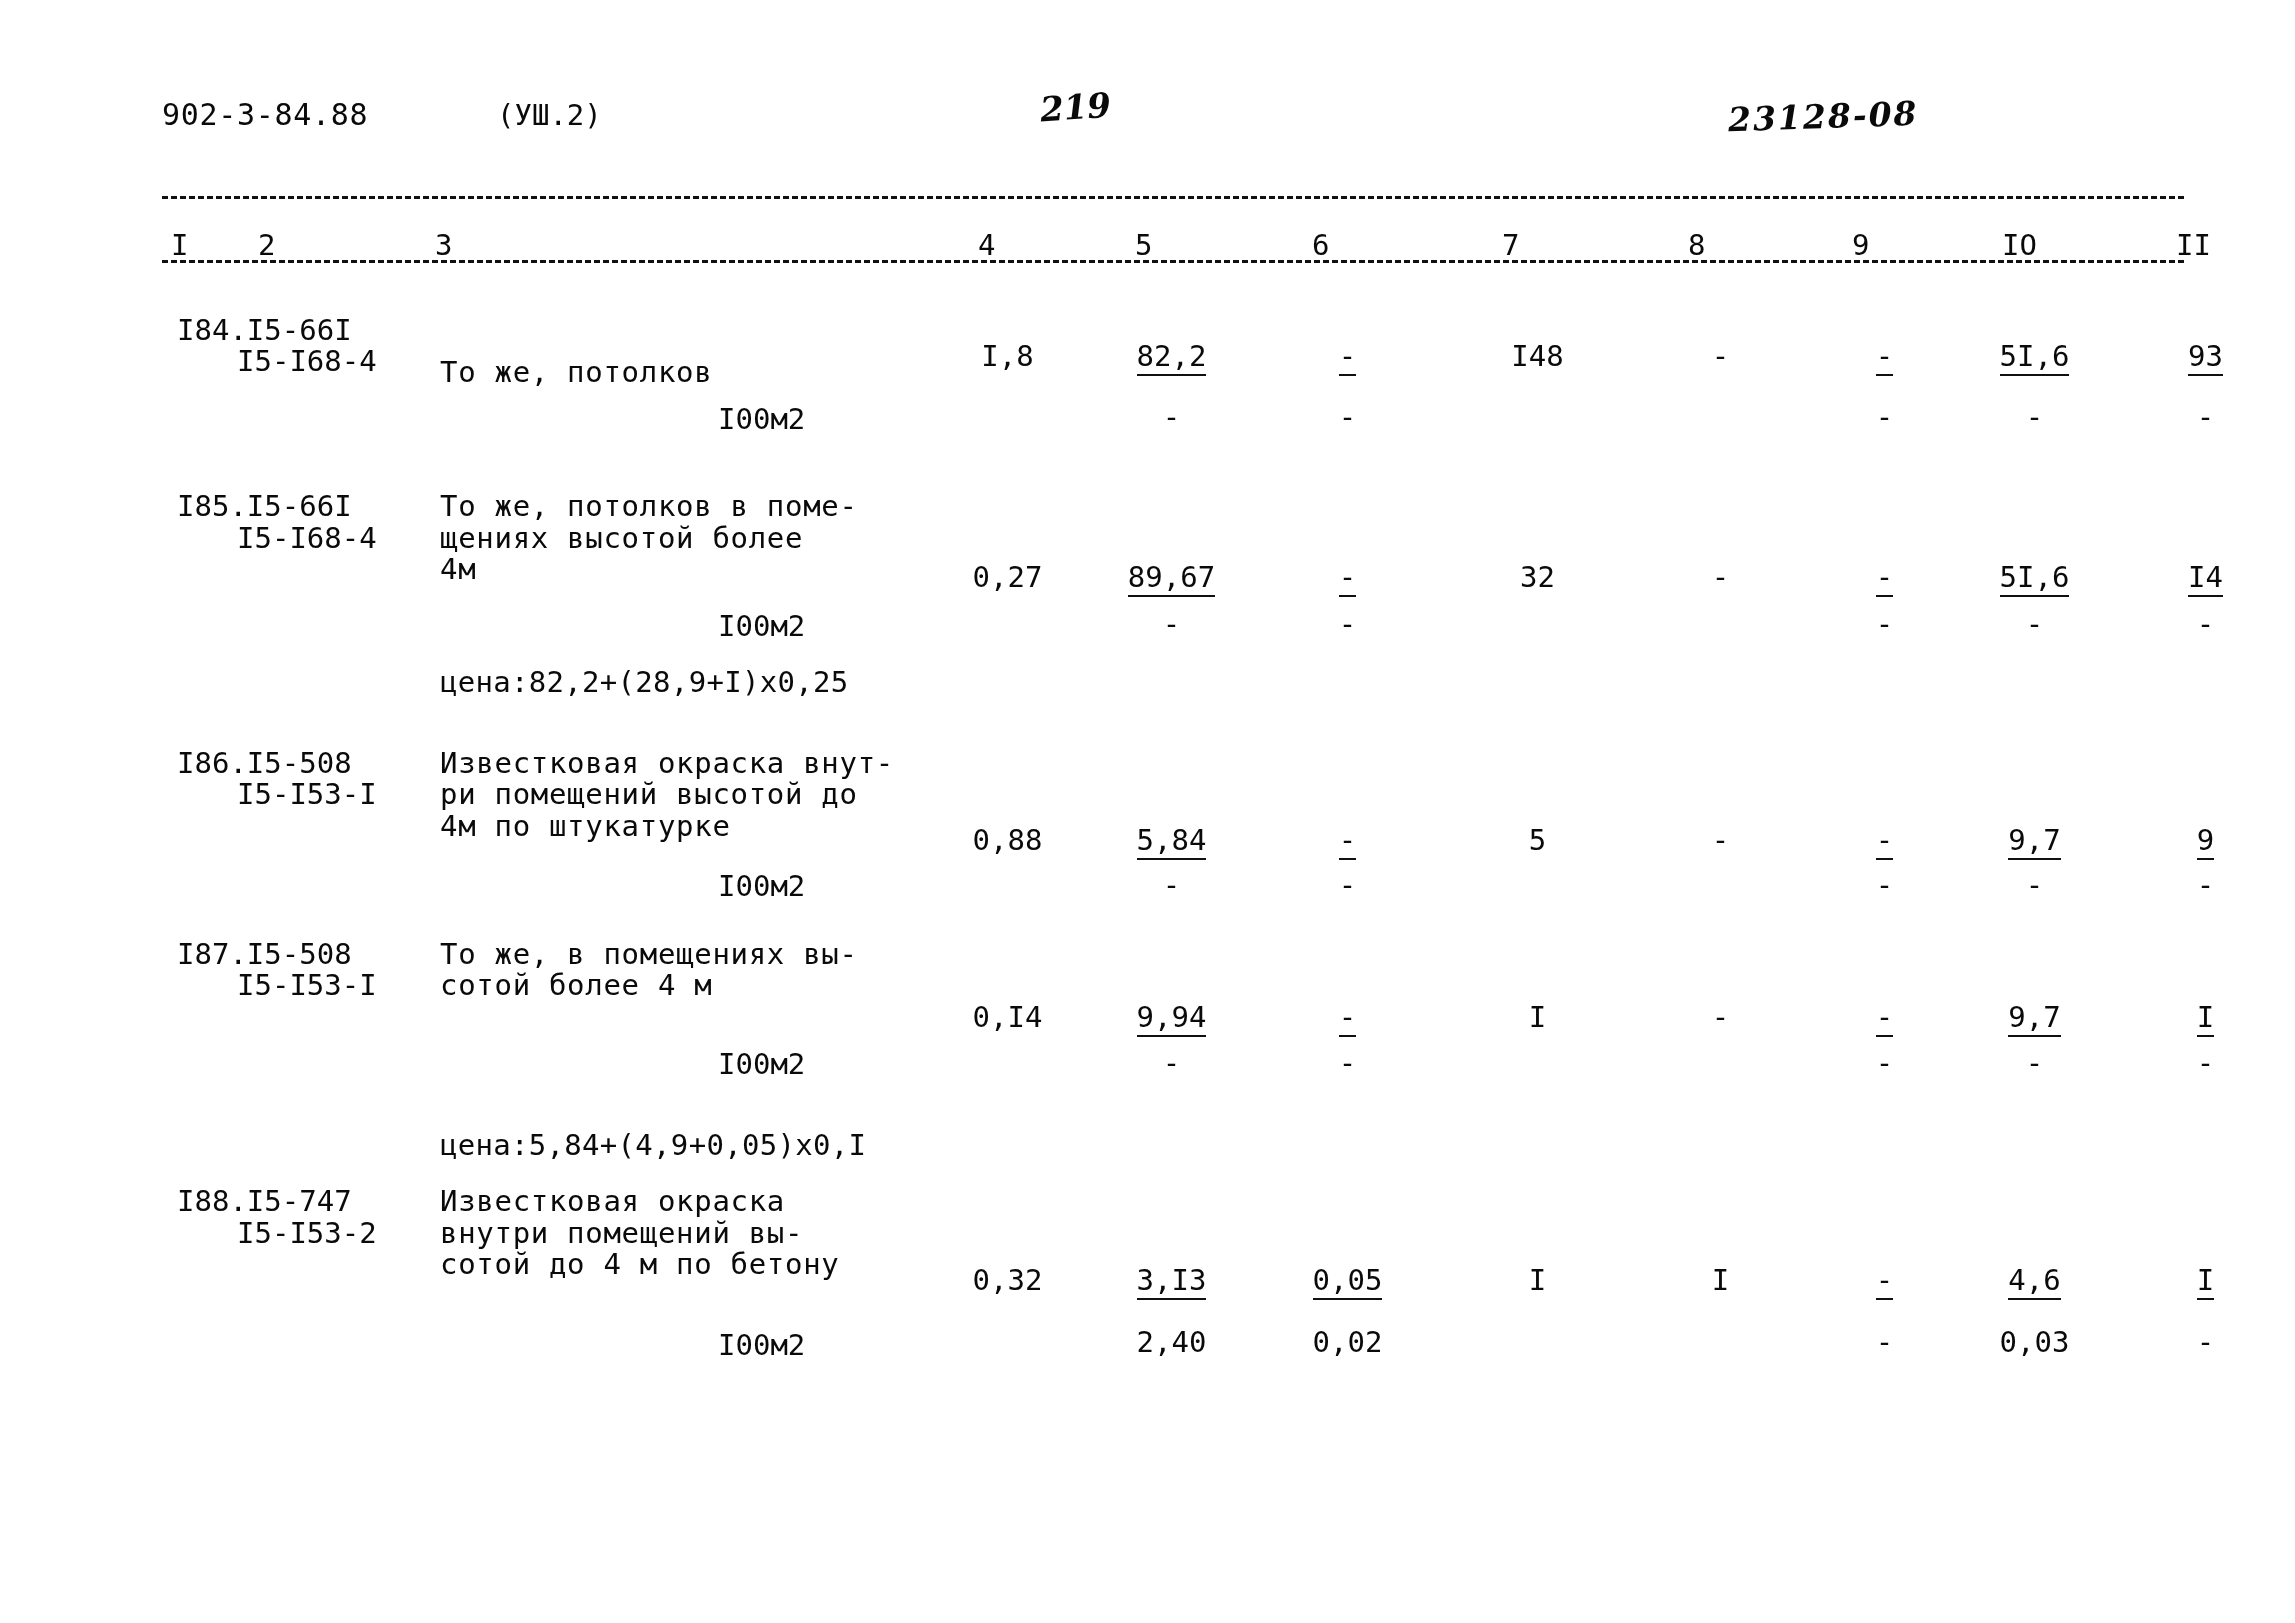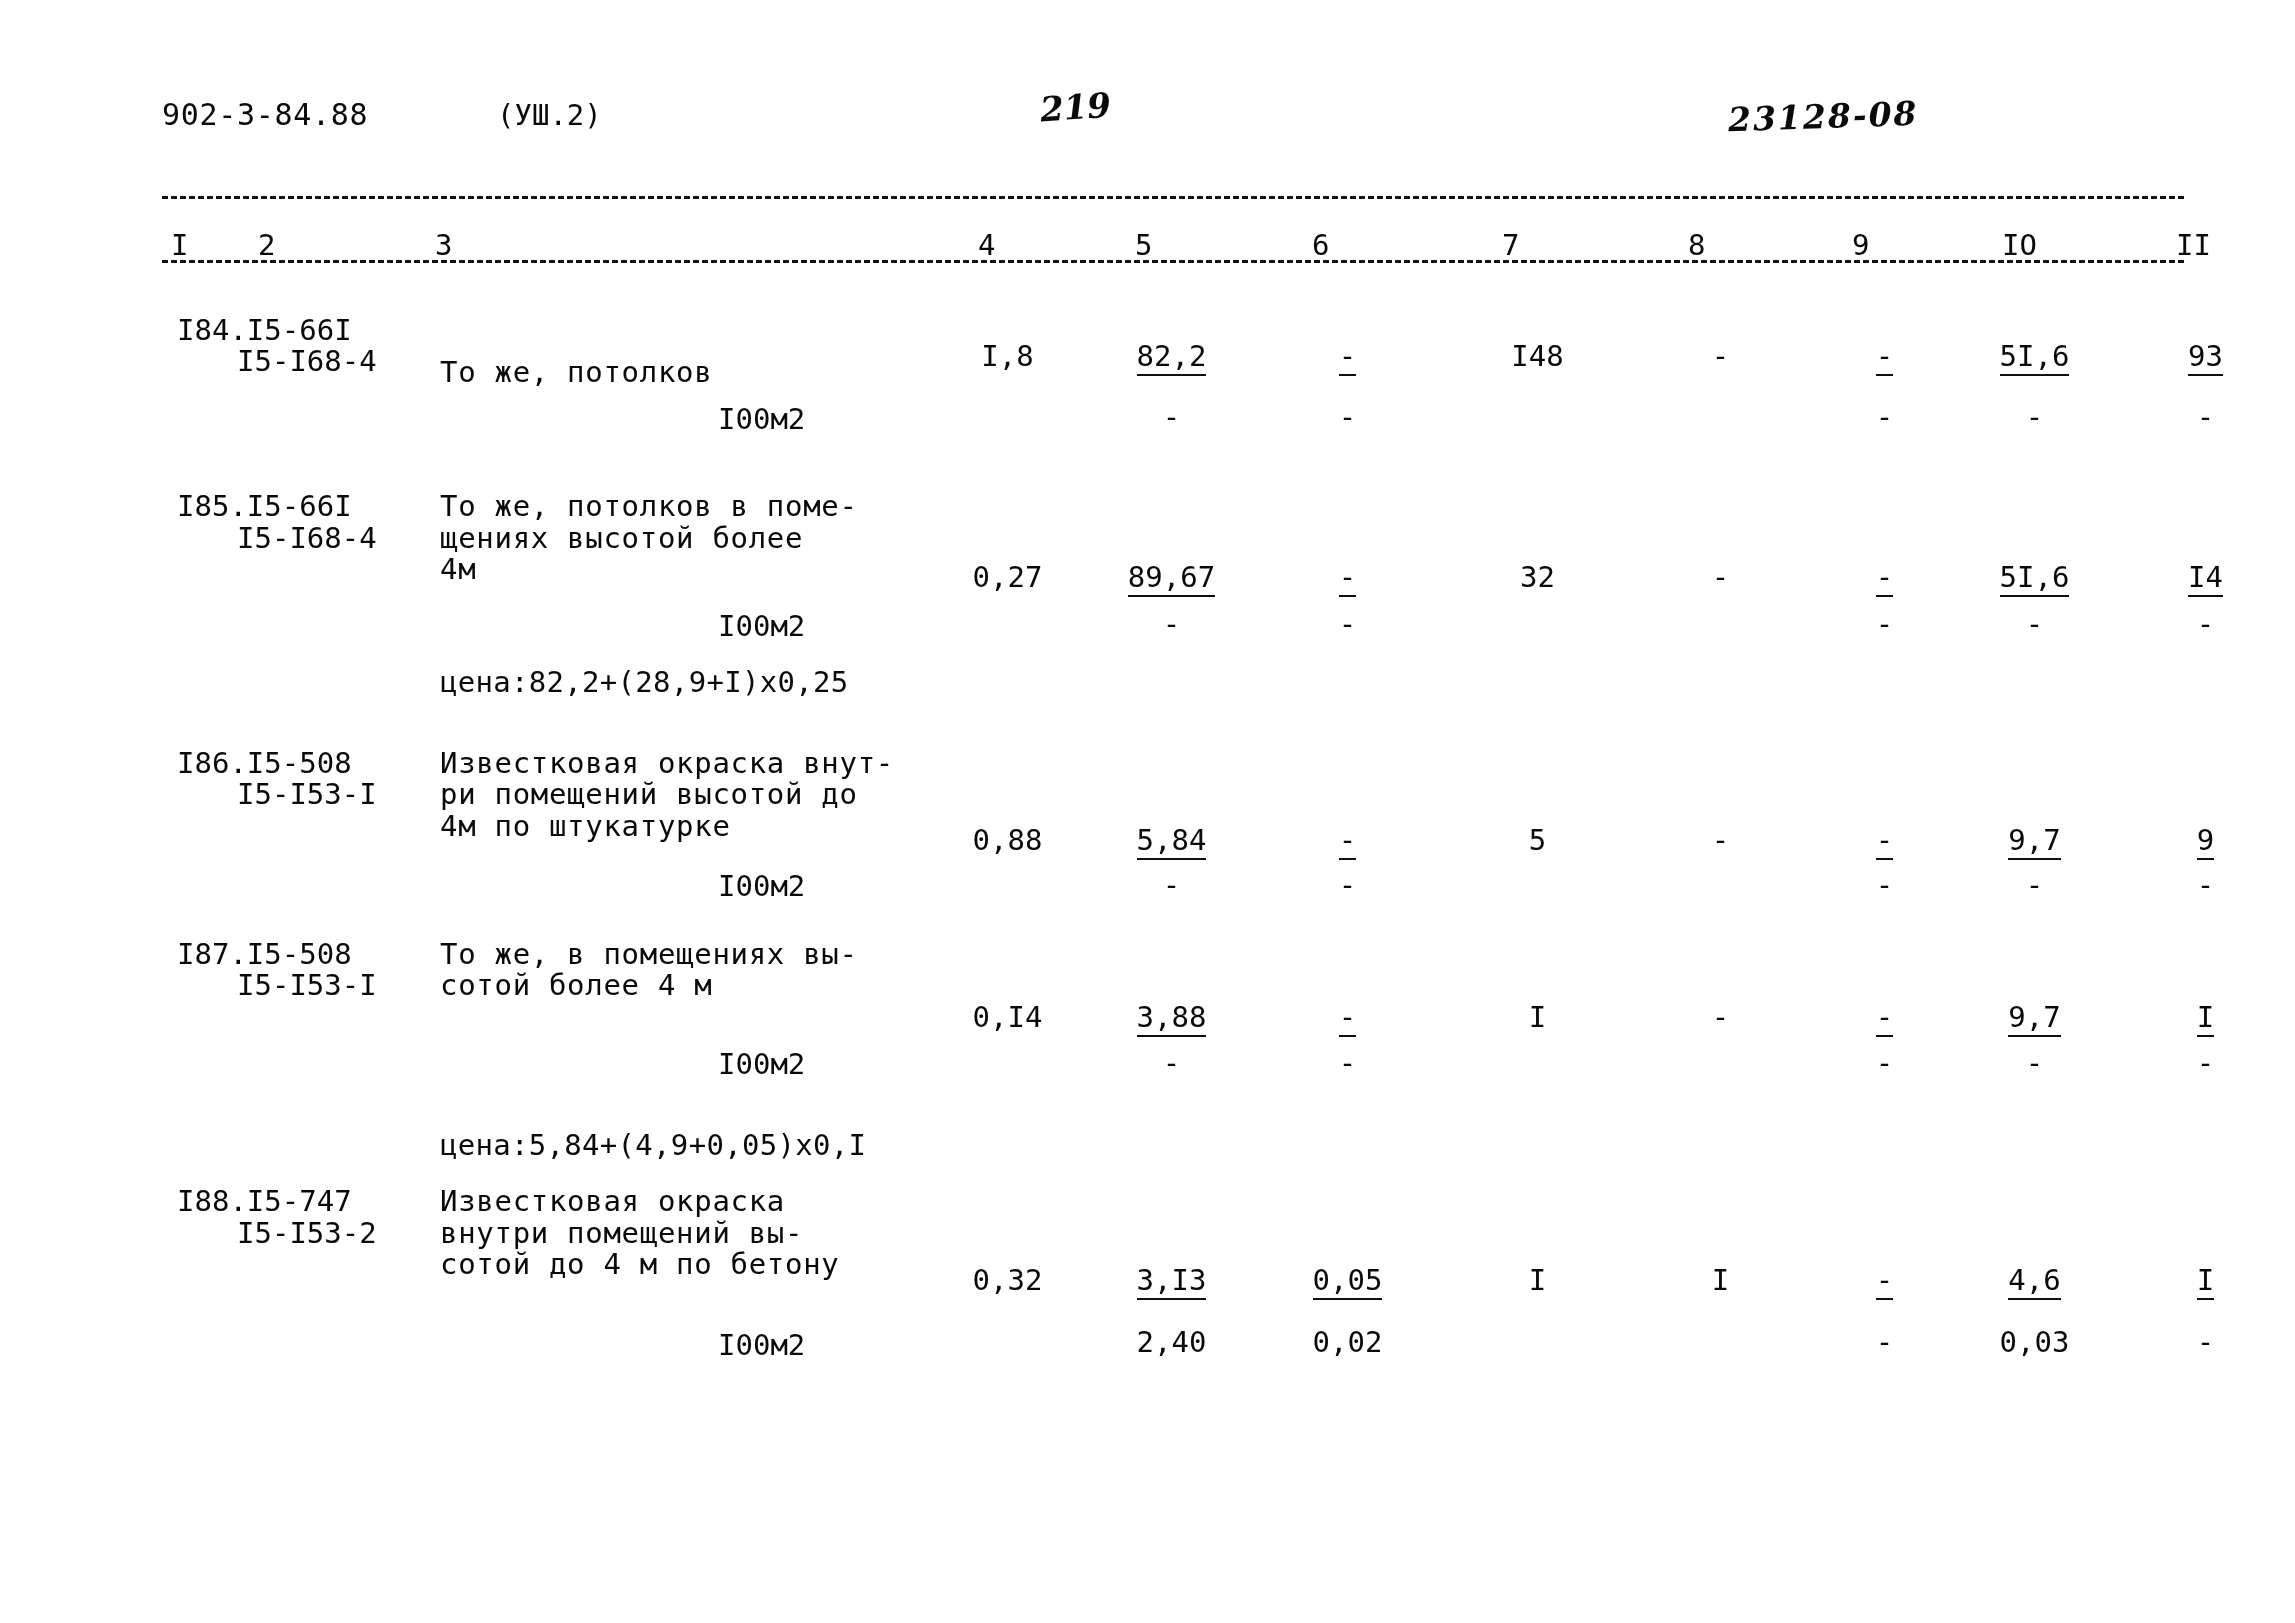--- a/index.html
+++ b/index.html
@@ -240,21 +240,21 @@
         <div class="cell" style="left: 2150px; width: 111px; top: 823px;"><span class="u">9</span></div>
         <div class="cell" style="left: 2150px; width: 111px; top: 868px;"><span class="p">-</span></div>
       </div>
       <div class="row" style="top: 0px;">
         <div class="code code-1" style="top: 937px;">I87.I5-508</div>
         <div class="code code-2" style="top: 968px;">I5-I53-I</div>
         <div class="desc" style="top: 937px;">То же, в помещениях вы-</div>
         <div class="desc" style="top: 968px;">сотой более 4 м</div>
         <div class="unit" style="top: 1047px;">I00м2</div>
         <div class="cell" style="left: 952px; width: 111px; top: 1000px;"><span class="p">0,I4</span></div>
-        <div class="cell" style="left: 1116px; width: 111px; top: 1000px;"><span class="u">3,88</span></div>
+        <div class="cell" style="left: 1116px; width: 111px; top: 1000px;"><span class="u">9,94</span></div>
         <div class="cell" style="left: 1116px; width: 111px; top: 1046px;"><span class="p">-</span></div>
         <div class="cell" style="left: 1292px; width: 111px; top: 1000px;"><span class="u">-</span></div>
         <div class="cell" style="left: 1292px; width: 111px; top: 1046px;"><span class="p">-</span></div>
         <div class="cell" style="left: 1482px; width: 111px; top: 1000px;"><span class="p">I</span></div>
         <div class="cell" style="left: 1665px; width: 111px; top: 1000px;"><span class="p">-</span></div>
         <div class="cell" style="left: 1829px; width: 111px; top: 1000px;"><span class="u">-</span></div>
         <div class="cell" style="left: 1829px; width: 111px; top: 1046px;"><span class="p">-</span></div>
         <div class="cell" style="left: 1979px; width: 111px; top: 1000px;"><span class="u">9,7</span></div>
         <div class="cell" style="left: 1979px; width: 111px; top: 1046px;"><span class="p">-</span></div>
         <div class="cell" style="left: 2150px; width: 111px; top: 1000px;"><span class="u">I</span></div>

